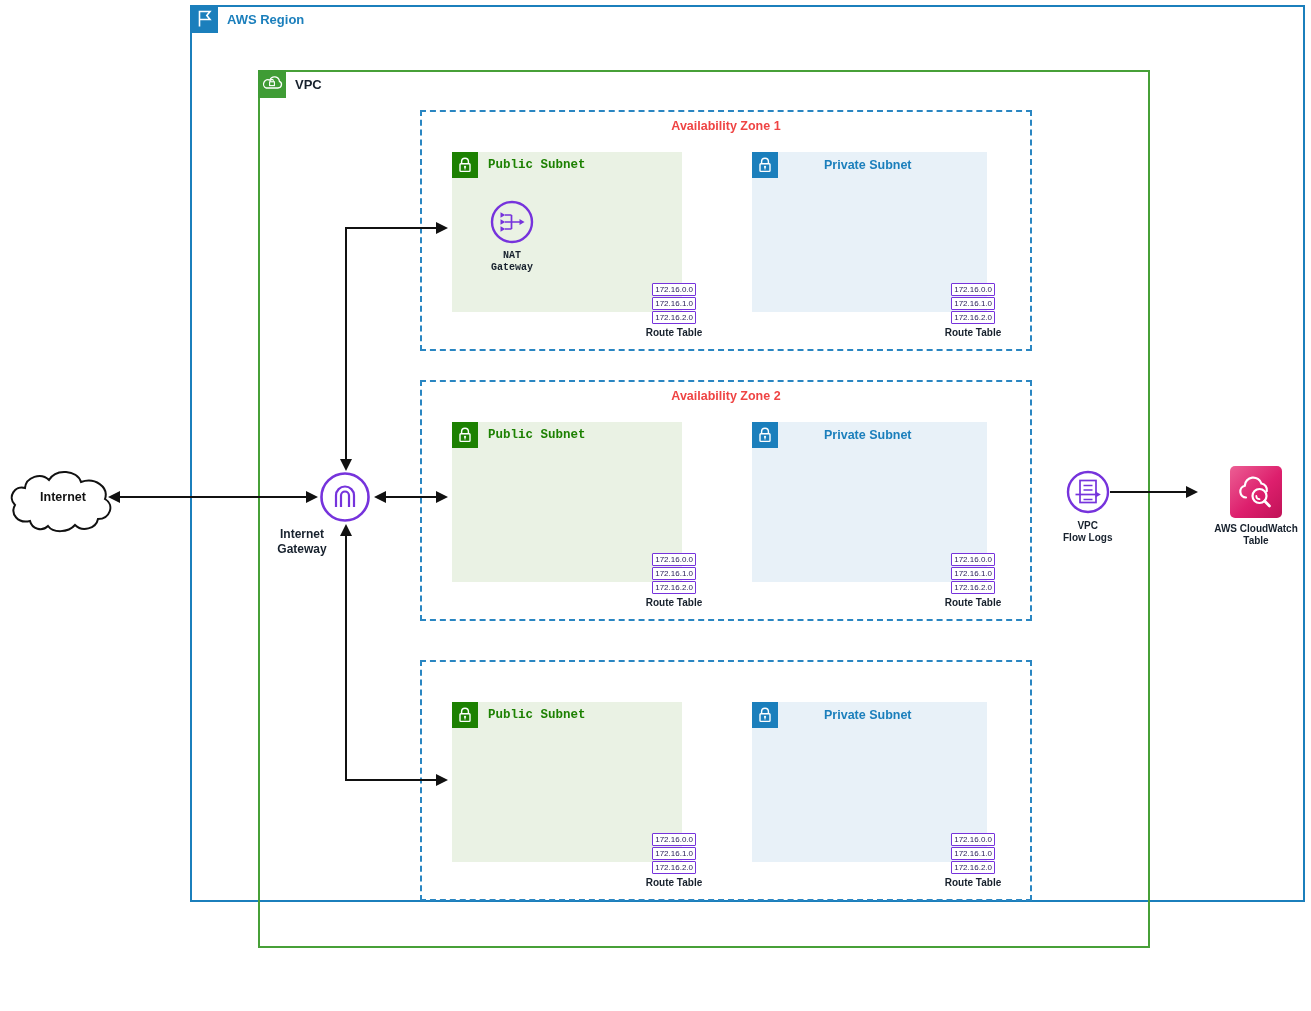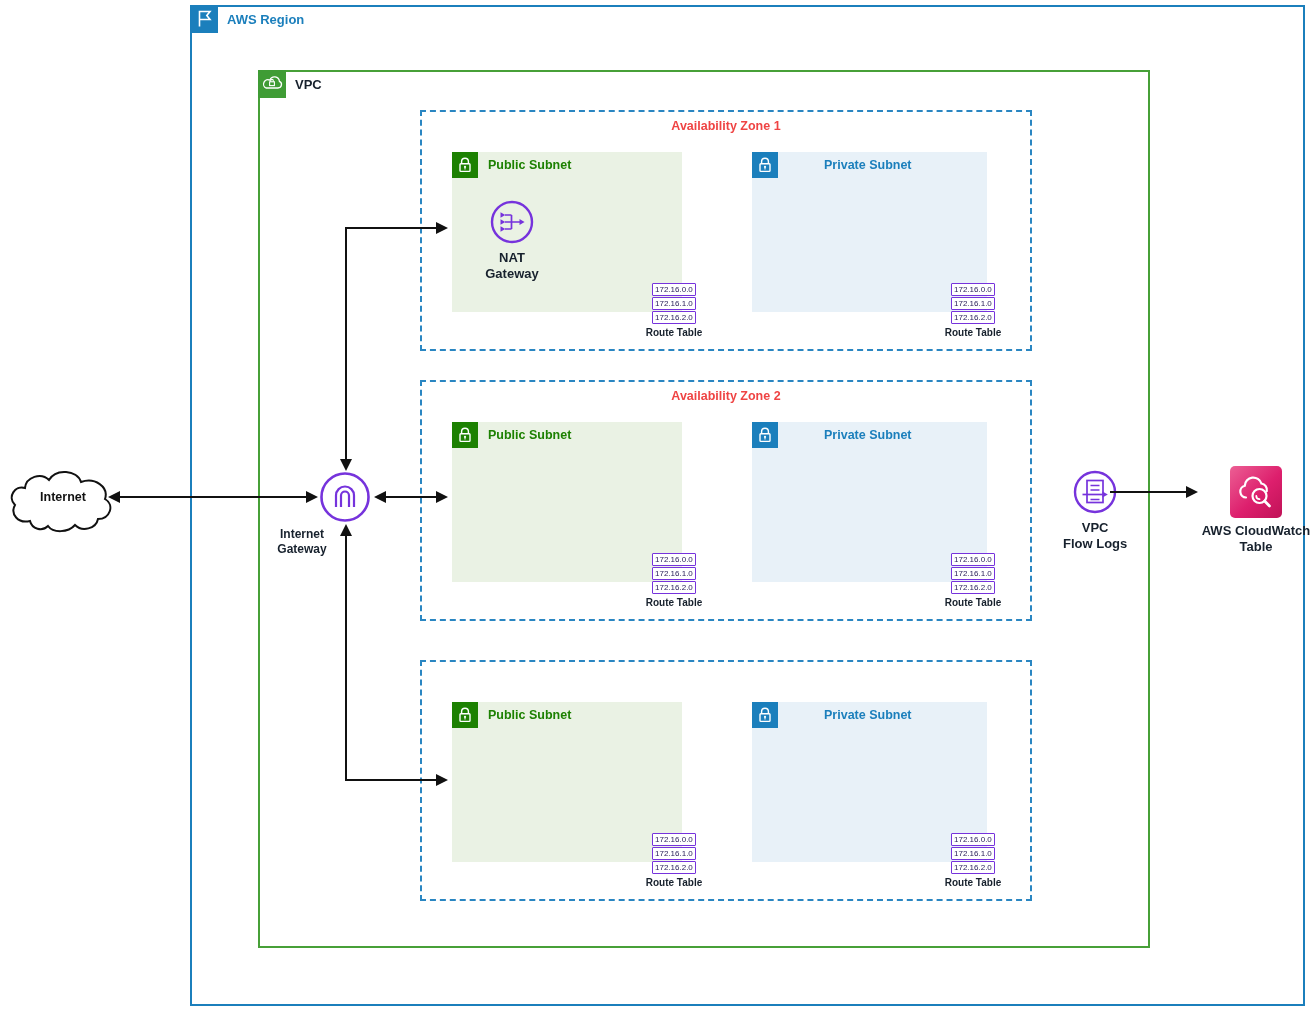--- a/index.html
+++ b/index.html
@@ -1,51 +1,51 @@
 <!DOCTYPE html>
 <html><head>
 <meta charset="utf-8">
 <style>
   * { box-sizing: border-box; margin: 0; padding: 0; }
   body { background: #fff; font-family: "Liberation Sans", sans-serif; }
   .canvas { position: relative; width: 1311px; height: 1011px; background: #fff; overflow: hidden; }
 
   
-  .region-box { position: absolute; left: 190px; top: 5px; width: 1115px; height: 1001px; border: 2px solid #1b7fbc; background: transparent; }
+  .region-box { position: absolute; left: 190px; top: 5px; width: 1115px; height: 897px; border: 2px solid #1b7fbc; background: transparent; }
   .vpc-box { position: absolute; left: 258px; top: 70px; width: 892px; height: 878px; border: 2px solid #47a038; }
   .az-box { position: absolute; left: 420px; width: 612px; height: 241px; border: 2px dashed #2a86c2; }
   .az1 { top: 110px; } .az2 { top: 380px; } .az3 { top: 660px; }
   .az-title { position: absolute; left: 0; top: 7px; width: 100%; text-align: center; color: #ef4444; font-weight: bold; font-size: 12.5px; }
 
   .box-tag { position: absolute; left: -2px; top: -2px; display: flex; align-items: center; }
   .tag-icon { width: 28px; height: 28px; flex: 0 0 28px; display: block; }
   .tag-label { margin-left: 9px; font-weight: bold; font-size: 13px; }
   .region-label { color: #1b7fbc; }
   .vpc-label { color: #17212d; }
 
   
   .subnet { position: absolute; top: 40px; height: 160px; }
-  .subnet.public { left: 30px; width: 230px; background: #eaf2e4; }
+  .subnet.public { left: 30px; width: 230px; background: #eaf2e4; font-family: Liberation Mono, monospace; }
   .subnet.private { left: 330px; width: 235px; background: #e8f1f8; }
   .subnet-header { position: absolute; left: 0; top: 0; display: flex; align-items: center; }
   .subnet-icon { width: 26px; height: 26px; display: block; }
   .subnet-name { margin-left: 10px; font-weight: bold; font-size: 12.5px; }
   .public .subnet-name { color: #1d8102; }
   .private .subnet-name { color: #1b7fbc; padding-left: 36px; }
 
   
   .route-group { position: absolute; top: 171px; width: 90px; display: flex; flex-direction: column; align-items: center; }
   .route-group.pub { left: 207px; }
   .route-group.priv { left: 506px; }
-  .ip-box { min-width: 44px; height: 13px; line-height: 11px; margin-bottom: 1px; padding: 0 2px; border: 1px solid #7633dc; border-radius: 1px; background: #fff; color: #241a56; font-size: 8px; text-align: left; }
+  .ip-box { min-width: 44px; height: 13px; line-height: 11px; margin-bottom: 1px; padding: 0 2px; border: 1px solid #7633dc; border-radius: 1px; background: #fff; color: #241a56; font-size: 8px; text-align: right; }
   .rt-label { margin-top: 2px; font-weight: bold; font-size: 10px; color: #17212d; white-space: nowrap; }
 
   
   .node { position: absolute; display: flex; flex-direction: column; align-items: center; }
-  .node-label { margin-top: 5px; font-weight: bold; font-size: 13px; color: #17212d; text-align: center; white-space: pre-line; line-height: 1.22; }
+  .node-label { margin-top: 5px; font-weight: bold; font-size: 10px; color: #17212d; text-align: center; white-space: pre-line; line-height: 1.22; }
   .free-label { position: absolute; font-weight: bold; font-size: 12px; color: #17212d; text-align: center; white-space: pre-line; line-height: 1.22; }
 
   .nat-node { position: absolute; left: 15px; top: 47px; width: 90px; display: flex; flex-direction: column; align-items: center; }
 
   .cw-icon { width: 52px; height: 52px; border-radius: 5px; background: linear-gradient(135deg, #ec5f94 0%, #dd1f6d 55%, #c01257 100%); }
 
   .internet-cloud { position: absolute; left: 6px; top: 458px; width: 114px; height: 80px; }
   .internet-text { position: absolute; left: 0; top: 32px; width: 114px; text-align: center; font-weight: bold; font-size: 12.5px; color: #111; }
 
   .connectors { position: absolute; left: 0; top: 0; pointer-events: none; }

